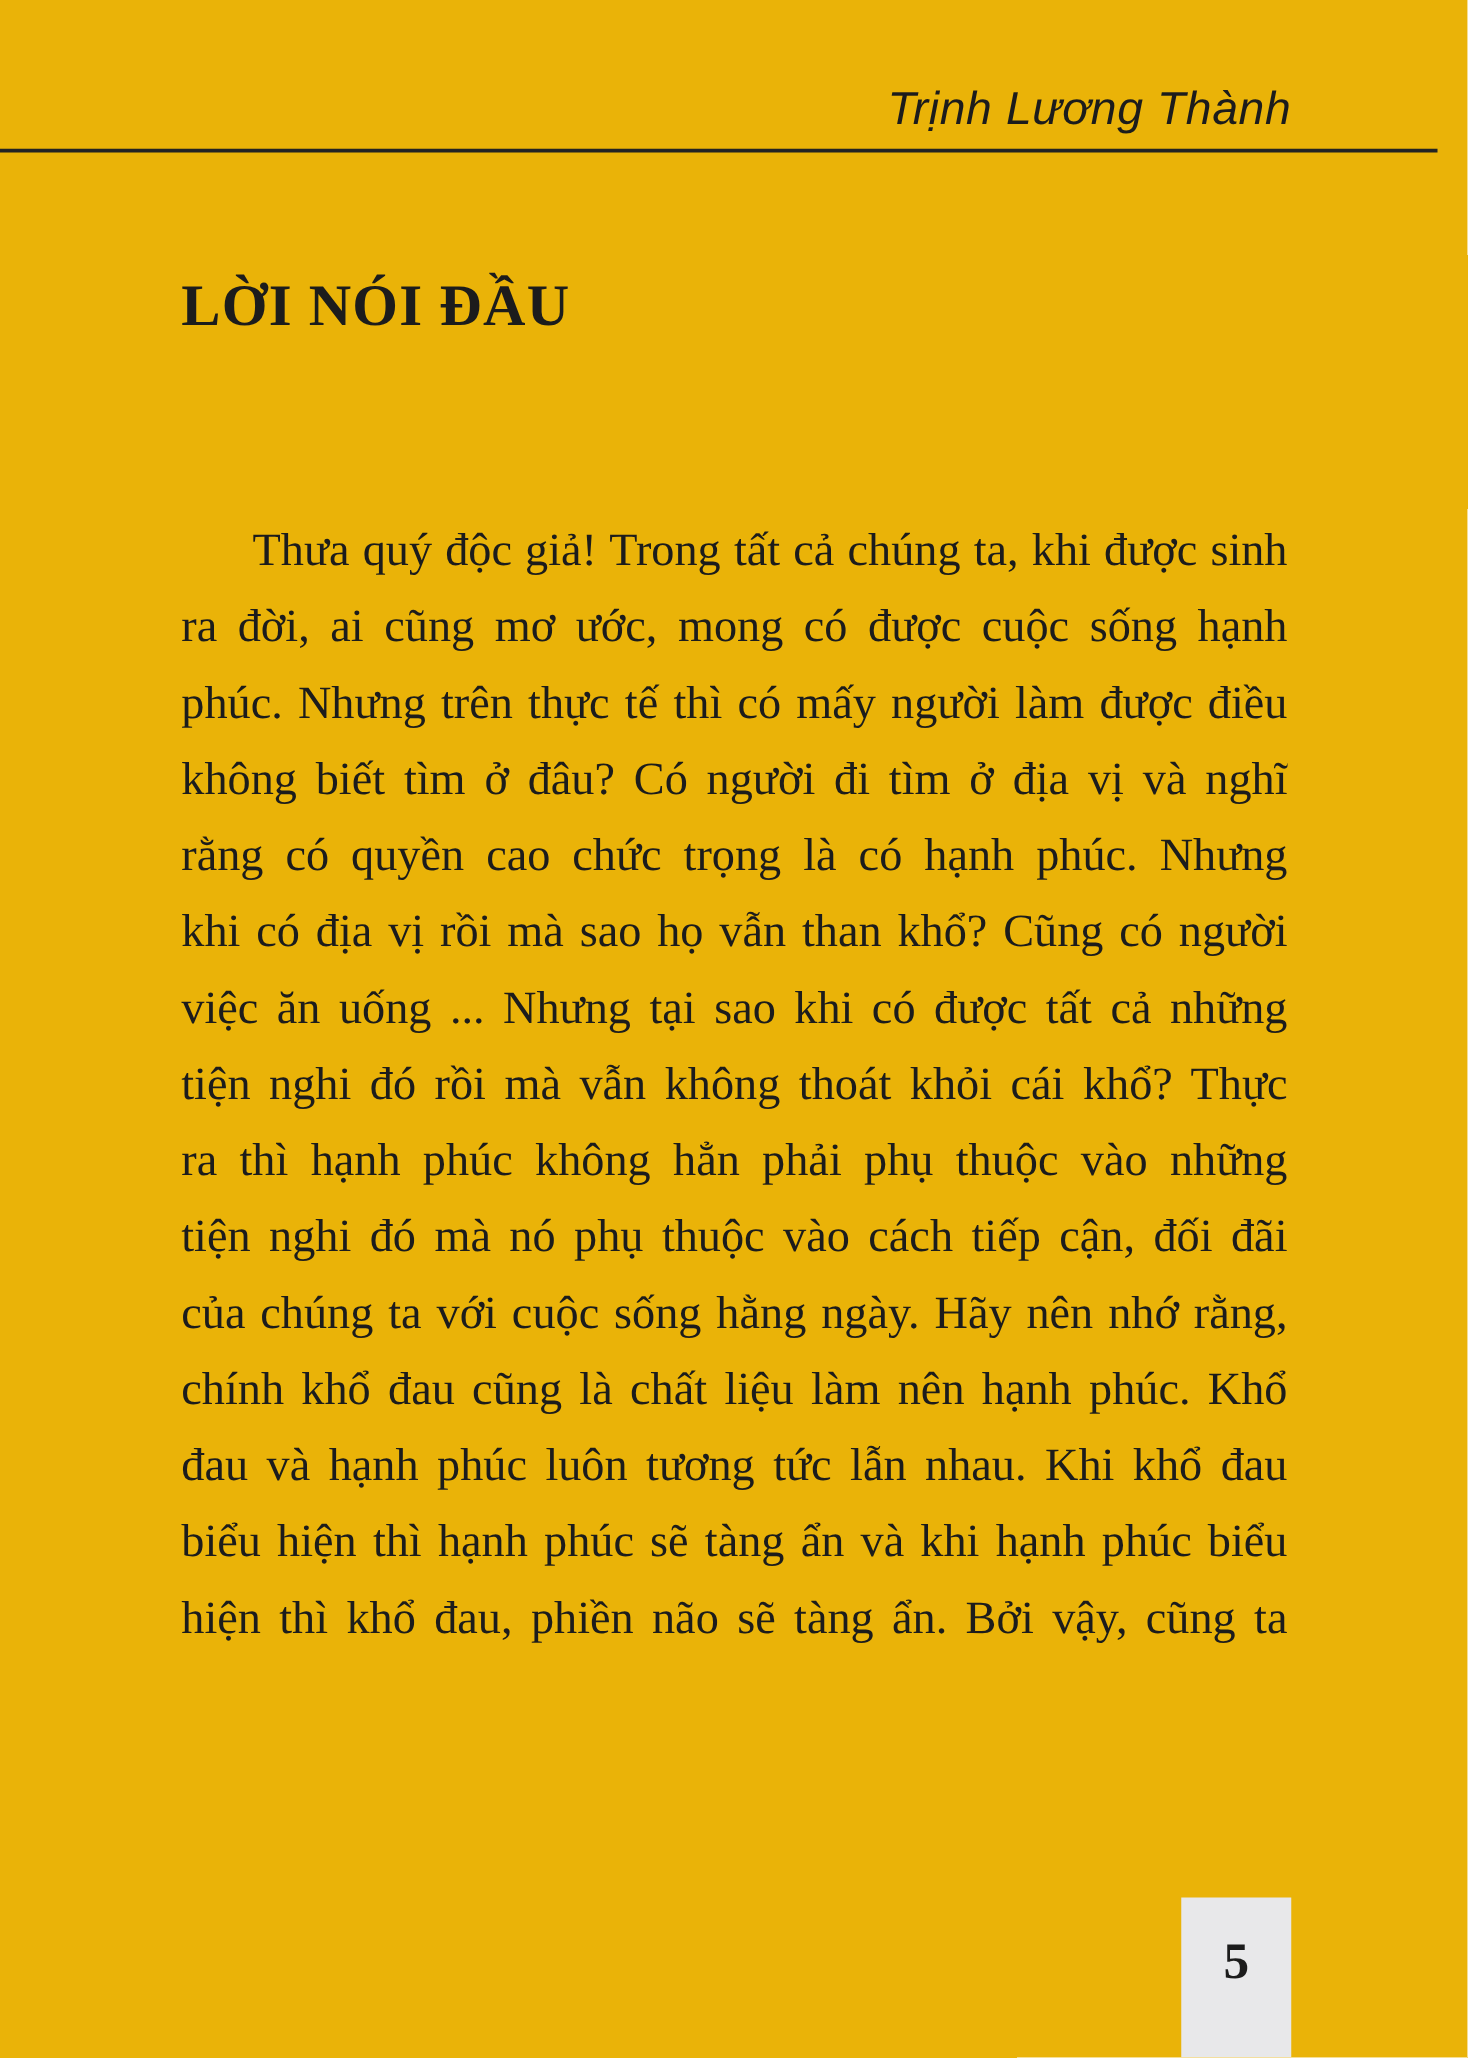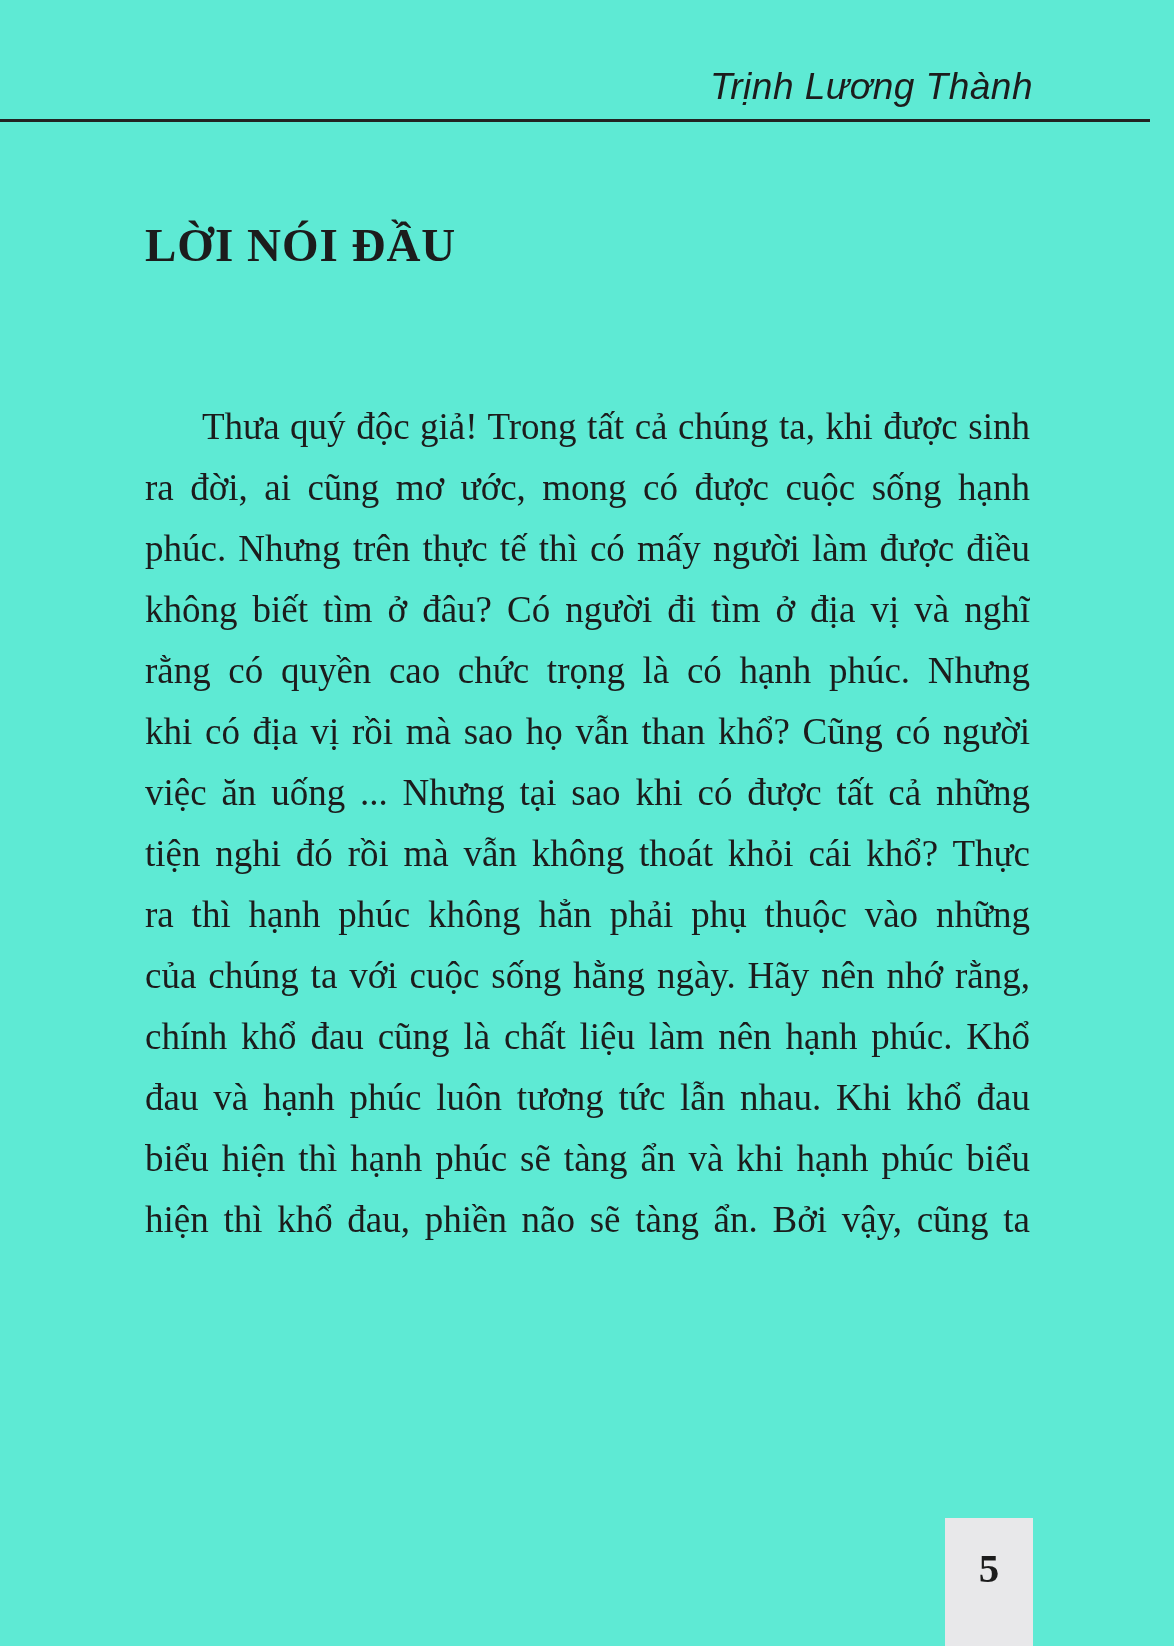--- a/index.html
+++ b/index.html
@@ -1,20 +1,20 @@
 <!DOCTYPE html>
 <html><head>
 <meta charset="utf-8">
 <style>
   html, body { margin: 0; padding: 0; background: #ffffff; }
   .page {
     position: relative;
     width: 1174px;
     height: 1646px;
-    background: #5eead4;
+    background: #eab308;
     color: #1c1c1c;
     font-family: "Liberation Serif", serif;
     overflow: hidden;
   }
   .header-author {
     position: absolute;
     top: 66px;
     right: 141px;
     font-family: "Liberation Sans", sans-serif;
     font-style: italic;
@@ -39,21 +39,21 @@
     text-align: left;
     font-size: 47px;
     font-weight: bold;
     letter-spacing: 1px;
     color: #1c1c1c;
     white-space: nowrap;
   }
   .body-text {
     position: absolute;
     left: 145px;
-    top: 396px;
+    top: 410px;
     width: 885px;
     font-size: 37px;
     color: #1c1c1c;
   }
   .body-text .line {
     height: 61px;
     line-height: 61px;
     text-align: justify;
     text-align-last: justify;
     -moz-text-align-last: justify;
@@ -95,20 +95,21 @@
   <div class="body-text">
       <div class="line first"><span>Thưa quý độc giả! Trong tất cả chúng ta, khi được sinh</span></div>
       <div class="line"><span>ra đời, ai cũng mơ ước, mong có được cuộc sống hạnh</span></div>
       <div class="line"><span>phúc. Nhưng trên thực tế thì có mấy người làm được điều</span></div>
       <div class="line"><span>không biết tìm ở đâu? Có người đi tìm ở địa vị và nghĩ</span></div>
       <div class="line"><span>rằng có quyền cao chức trọng là có hạnh phúc. Nhưng</span></div>
       <div class="line"><span>khi có địa vị rồi mà sao họ vẫn than khổ? Cũng có người</span></div>
       <div class="line"><span>việc ăn uống ... Nhưng tại sao khi có được tất cả những</span></div>
       <div class="line"><span>tiện nghi đó rồi mà vẫn không thoát khỏi cái khổ? Thực</span></div>
       <div class="line"><span>ra thì hạnh phúc không hẳn phải phụ thuộc vào những</span></div>
+      <div class="line"><span>tiện nghi đó mà nó phụ thuộc vào cách tiếp cận, đối đãi</span></div>
       <div class="line"><span>của chúng ta với cuộc sống hằng ngày. Hãy nên nhớ rằng,</span></div>
       <div class="line"><span>chính khổ đau cũng là chất liệu làm nên hạnh phúc. Khổ</span></div>
       <div class="line"><span>đau và hạnh phúc luôn tương tức lẫn nhau. Khi khổ đau</span></div>
       <div class="line"><span>biểu hiện thì hạnh phúc sẽ tàng ẩn và khi hạnh phúc biểu</span></div>
       <div class="line"><span>hiện thì khổ đau, phiền não sẽ tàng ẩn. Bởi vậy, cũng ta</span></div>
     </div>
 
   <div class="page-number-box">
     <span class="page-number">5</span>
   </div>

